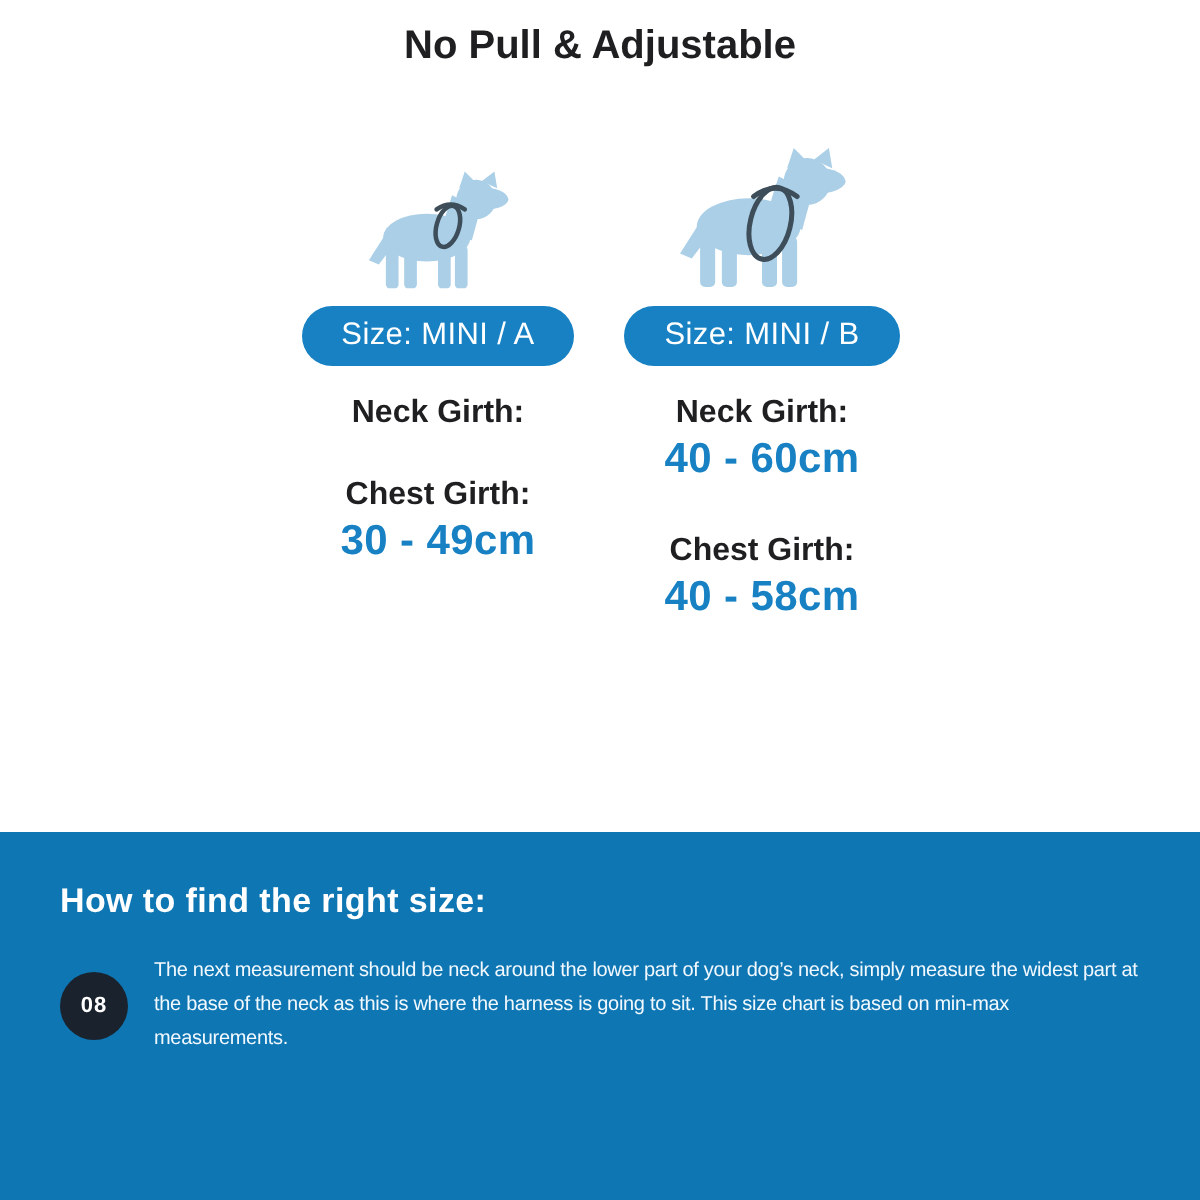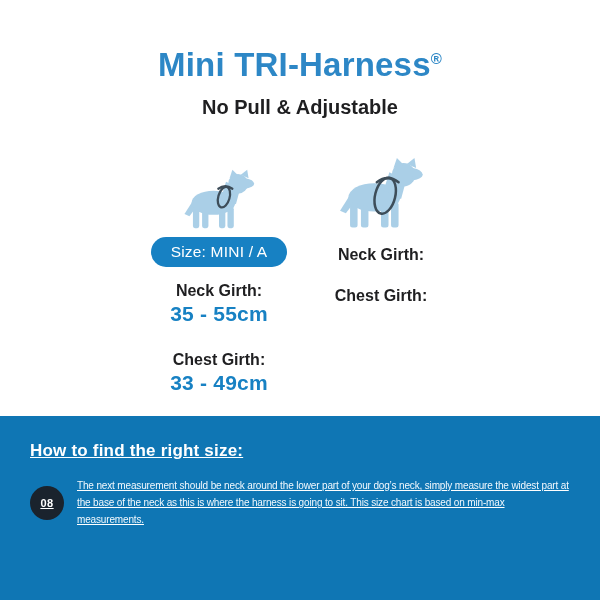--- a/index.html
+++ b/index.html
@@ -25,21 +25,21 @@
     display:inline-block; margin-top:6px;
     background:var(--accent); color:#ffffff;
     font-size:15.5px; line-height:30px; height:30px;
     padding:0 20px; border-radius:15px; letter-spacing:.2px;
   }
   .girth-label { margin-top:17px; font-size:16px; font-weight:bold; line-height:14px; color:var(--text-dark); }
   .girth-label.chest { margin-top:27px; }
   .girth-value { margin-top:4px; font-size:21px; font-weight:bold; line-height:24px; color:var(--accent); letter-spacing:.2px; }
   .bottom {
     flex:1; background:var(--section-bg);
-    padding:25px 30px 0 30px; color:#ffffff;text-decoration:underline;
+    padding:25px 30px 0 30px; color:#ffffff;
   }
   .guide-heading { font-size:17px; font-weight:bold; line-height:20px; letter-spacing:.2px; }
   .step { display:flex; align-items:center; margin-top:16px; }
   .step + .step { margin-top:18px; }
   .step-num {
     flex:0 0 34px; width:34px; height:34px; border-radius:50%;
     background:var(--step-circle); color:#ffffff;
     font-size:11px; font-weight:bold; letter-spacing:.5px;
     display:flex; align-items:center; justify-content:center;
     margin-right:13px;
@@ -66,54 +66,55 @@
       <polygon points="58,40 65,18 85,28 79,50"></polygon>
       <circle cx="82" cy="21" r="14"></circle>
       <path d="M93 13 Q104 15 105 21 Q104 26 93 28 Z"></path>
       <polygon points="70,13 74,1 82,9"></polygon>
       <polygon points="86,8 95,1 97,13"></polygon>
     </g>
   </defs>
 </svg>
 
 <div class="top">
-  <h1 class="page-title"><span>Mini TRI-Harness</span><sup>®</sup></h1>
   <div class="subtitle">No Pull &amp; Adjustable</div>
 
   <div class="columns">
 
     <div class="size-col">
       <div class="dog-box">
         <svg width="78" height="62" viewBox="0 0 110 88">
           <use href="#dog-shape"></use>
           <g class="harness" stroke-width="3.2">
             <ellipse cx="62" cy="40" rx="8" ry="15" transform="rotate(16 62 40)"></ellipse>
             <path d="M54 28 Q64 21 74 28"></path>
           </g>
         </svg>
       </div>
       <span class="badge">Size: MINI / A</span>
       <div class="girth-label">Neck Girth:</div>
-      <div class="girth-value">35 - 55cm</div>
       <div class="girth-label chest">Chest Girth:</div>
-      <div class="girth-value">33 - 49cm</div>
+      <div class="girth-value">30 - 49cm</div>
     </div>
 
     <div class="size-col">
       <div class="dog-box">
         <svg width="92" height="74" viewBox="0 0 110 88">
           <use href="#dog-shape"></use>
           <g class="harness" stroke-width="3">
             <ellipse cx="60" cy="46" rx="12" ry="22" transform="rotate(14 60 46)"></ellipse>
             <path d="M50 30 Q63 20 76 30"></path>
           </g>
         </svg>
       </div>
+      <span class="badge">Size: MINI / B</span>
       <div class="girth-label">Neck Girth:</div>
+      <div class="girth-value">40 - 60cm</div>
       <div class="girth-label chest">Chest Girth:</div>
+      <div class="girth-value">40 - 58cm</div>
     </div>
 
   </div>
 </div>
 
 <div class="bottom">
   <div class="guide-heading">How to find the right size:</div>
 
 
   <div class="step">

